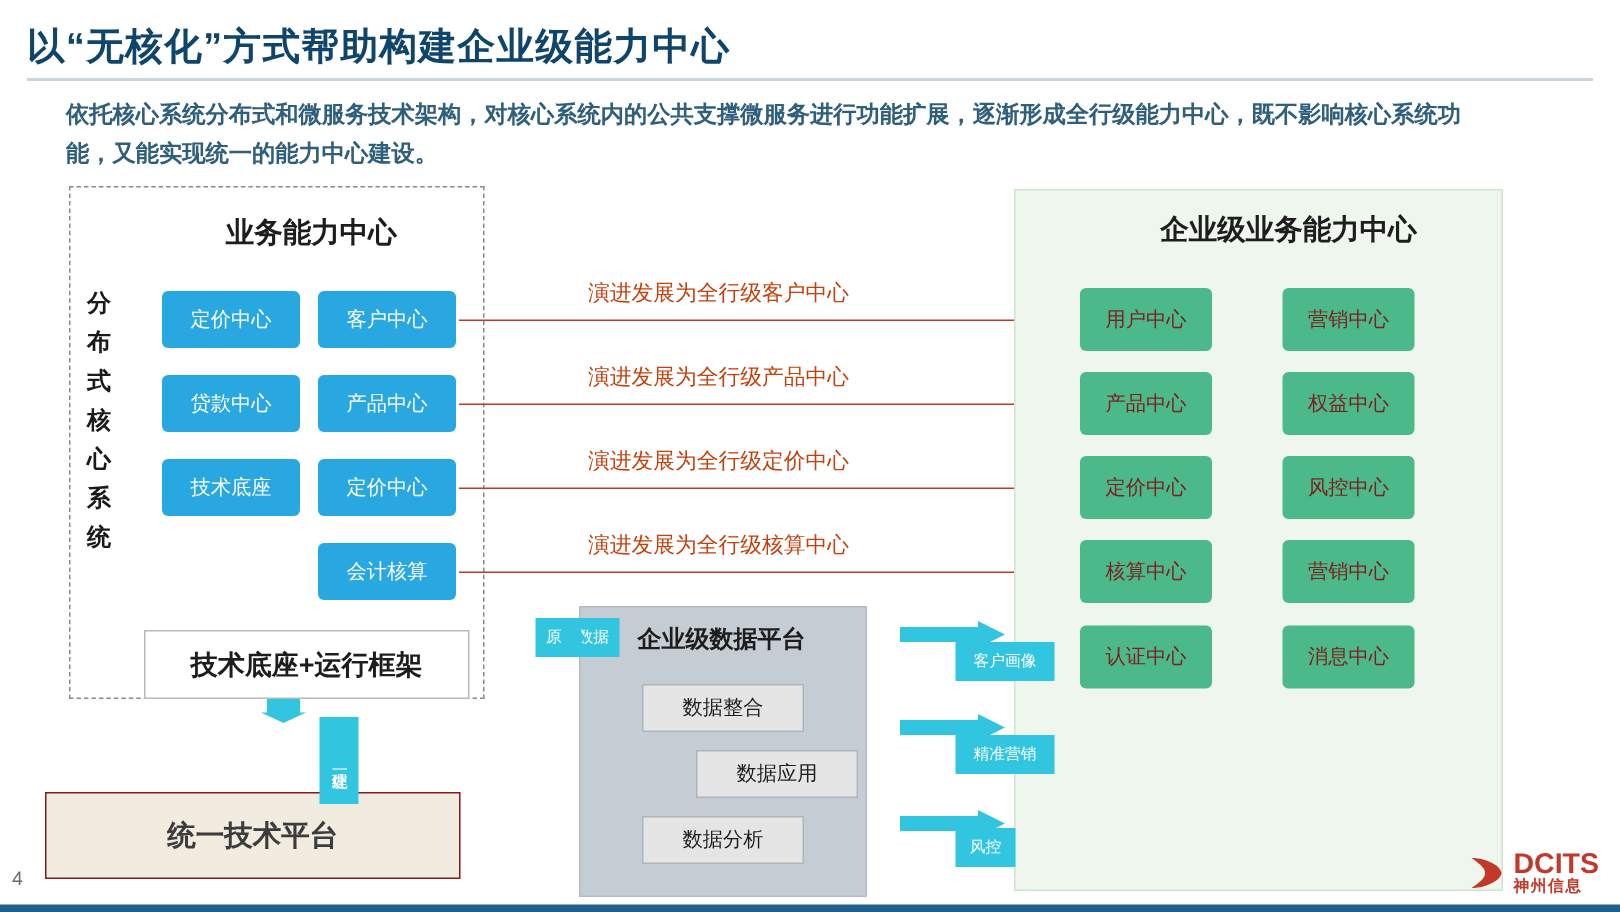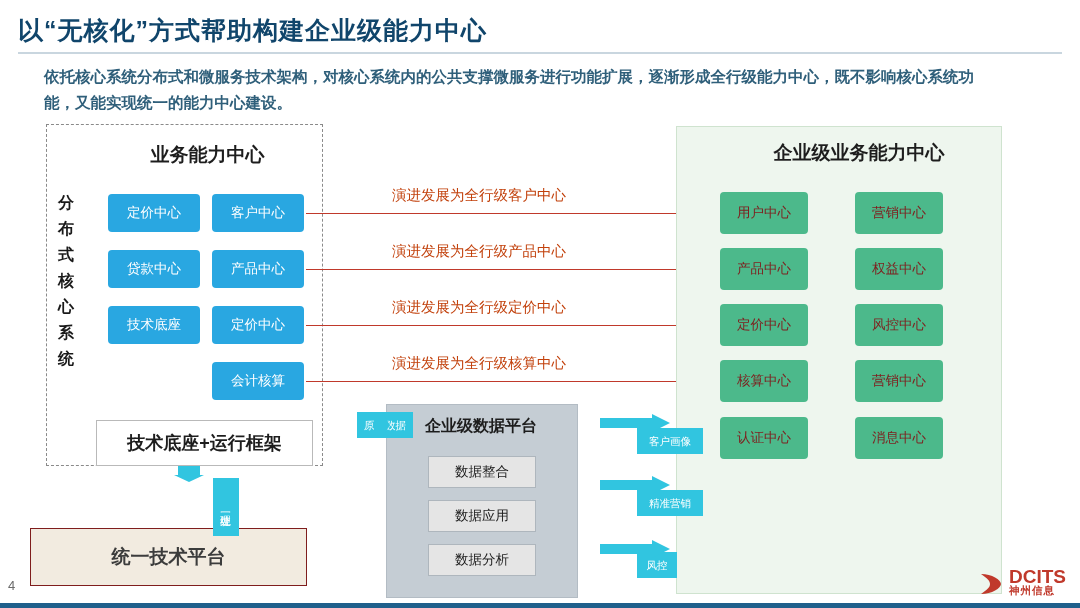--- a/index.html
+++ b/index.html
@@ -107,21 +107,21 @@
     writing-mode:vertical-rl;
   }
   .arrow-cyan{
     position:absolute;
   }
   .page-num{
     position:absolute;left:8px;top:578px;font-size:13px;color:#6b6b6b;
   }
   .logo{
     position:absolute;right:14px;bottom:10px;
-    display:flex;align-items:center;gap:5px;
+    display:flex;align-items:flex-start;gap:5px;
   }
   .logo-mark{
     width:26px;height:26px;position:relative;
   }
   .logo-text{
     font-size:19px;font-weight:bold;color:#c0392b;line-height:15px;
   }
   .logo-sub{font-size:10.5px;color:#c0392b;font-weight:bold;letter-spacing:1px;}
   .bottom-bar{
     position:absolute;left:0;bottom:0;width:1080px;height:5px;background:#1f5f8b;
@@ -178,21 +178,21 @@
 
 <div class="green-box" style="left:855px;top:192px;">营销中心</div>
 <div class="green-box" style="left:855px;top:248px;">权益中心</div>
 <div class="green-box" style="left:855px;top:304px;">风控中心</div>
 <div class="green-box" style="left:855px;top:360px;">营销中心</div>
 <div class="green-box" style="left:855px;top:417px;">消息中心</div>
 
 <div class="data-platform"></div>
 <div class="dp-title">企业级数据平台</div>
 <div class="dp-item" style="top:456px;">数据整合</div>
-<div class="dp-item" style="top:500px;">数据应用</div>
+<div class="dp-item" style="top:500px;margin-left:36px;">数据应用</div>
 <div class="dp-item" style="top:544px;">数据分析</div>
 
 <div class="tag-cyan" style="left:320px;top:412px;width:56px;height:26px;">原始数据</div>
 <svg class="arrow-cyan" style="left:374px;top:414px;" width="16" height="22">
   <polygon points="0,3 9,3 9,0 16,11 9,22 9,19 0,19" fill="#31c5e0"></polygon>
 </svg>
 
 <div class="tag-cyan vtag" style="left:176px;top:478px;width:26px;height:58px;">统一处理</div>
 <svg class="arrow-cyan" style="left:174px;top:466px;" width="30" height="16">
   <polygon points="4,0 26,0 26,9 30,9 15,16 0,9 4,9" fill="#31c5e0" transform="translate(0,0)"></polygon>

